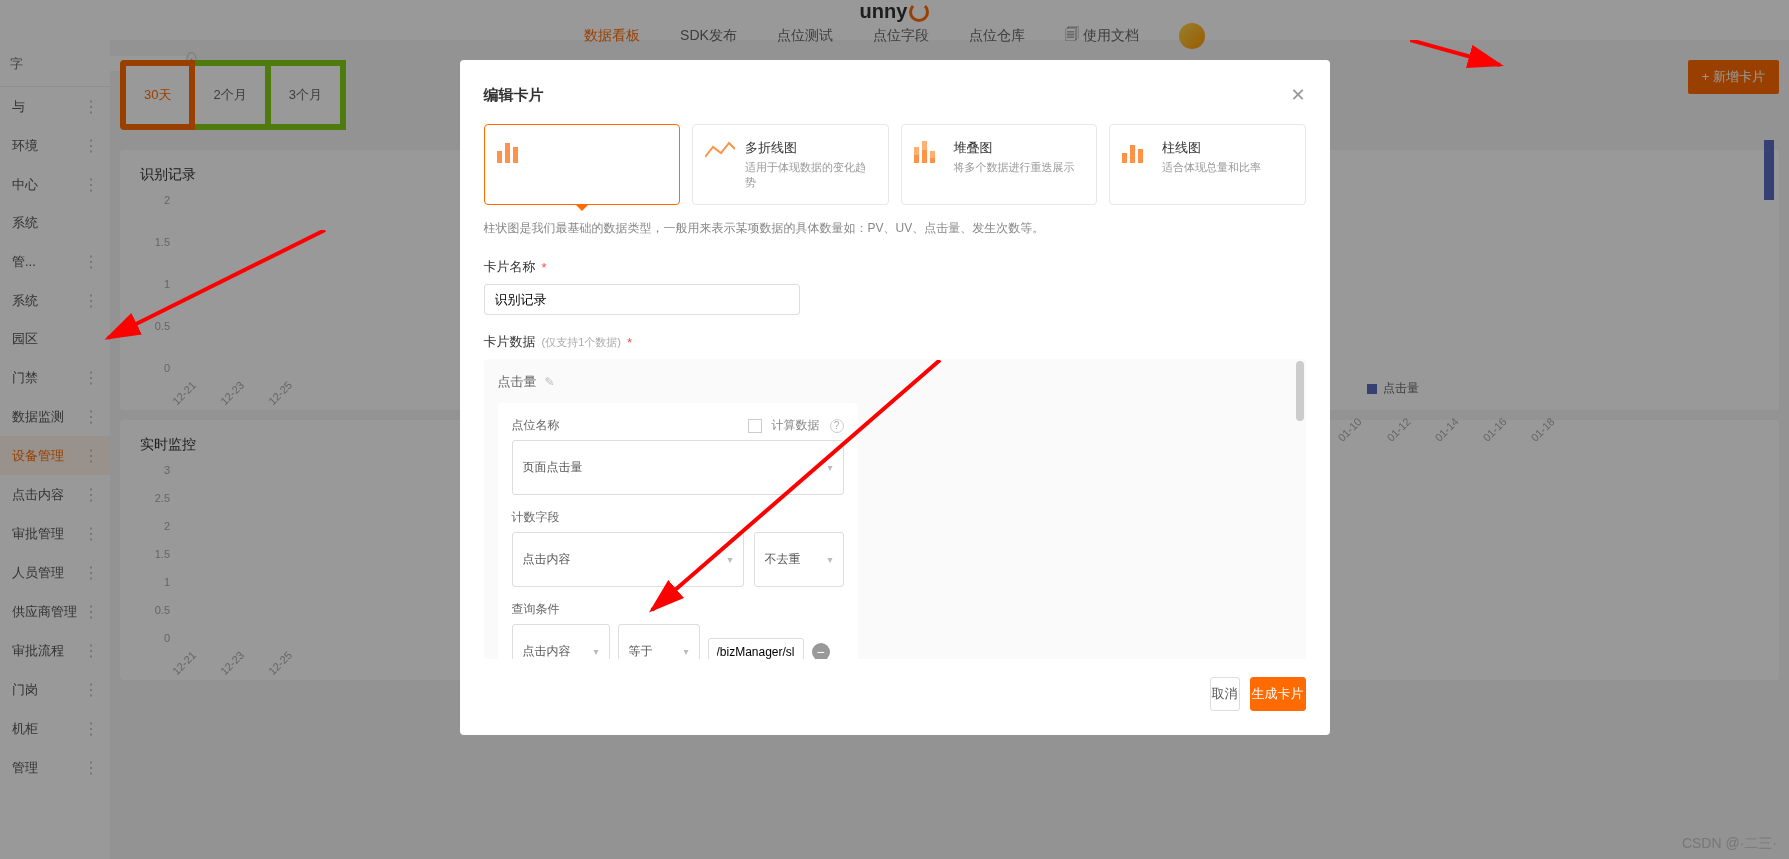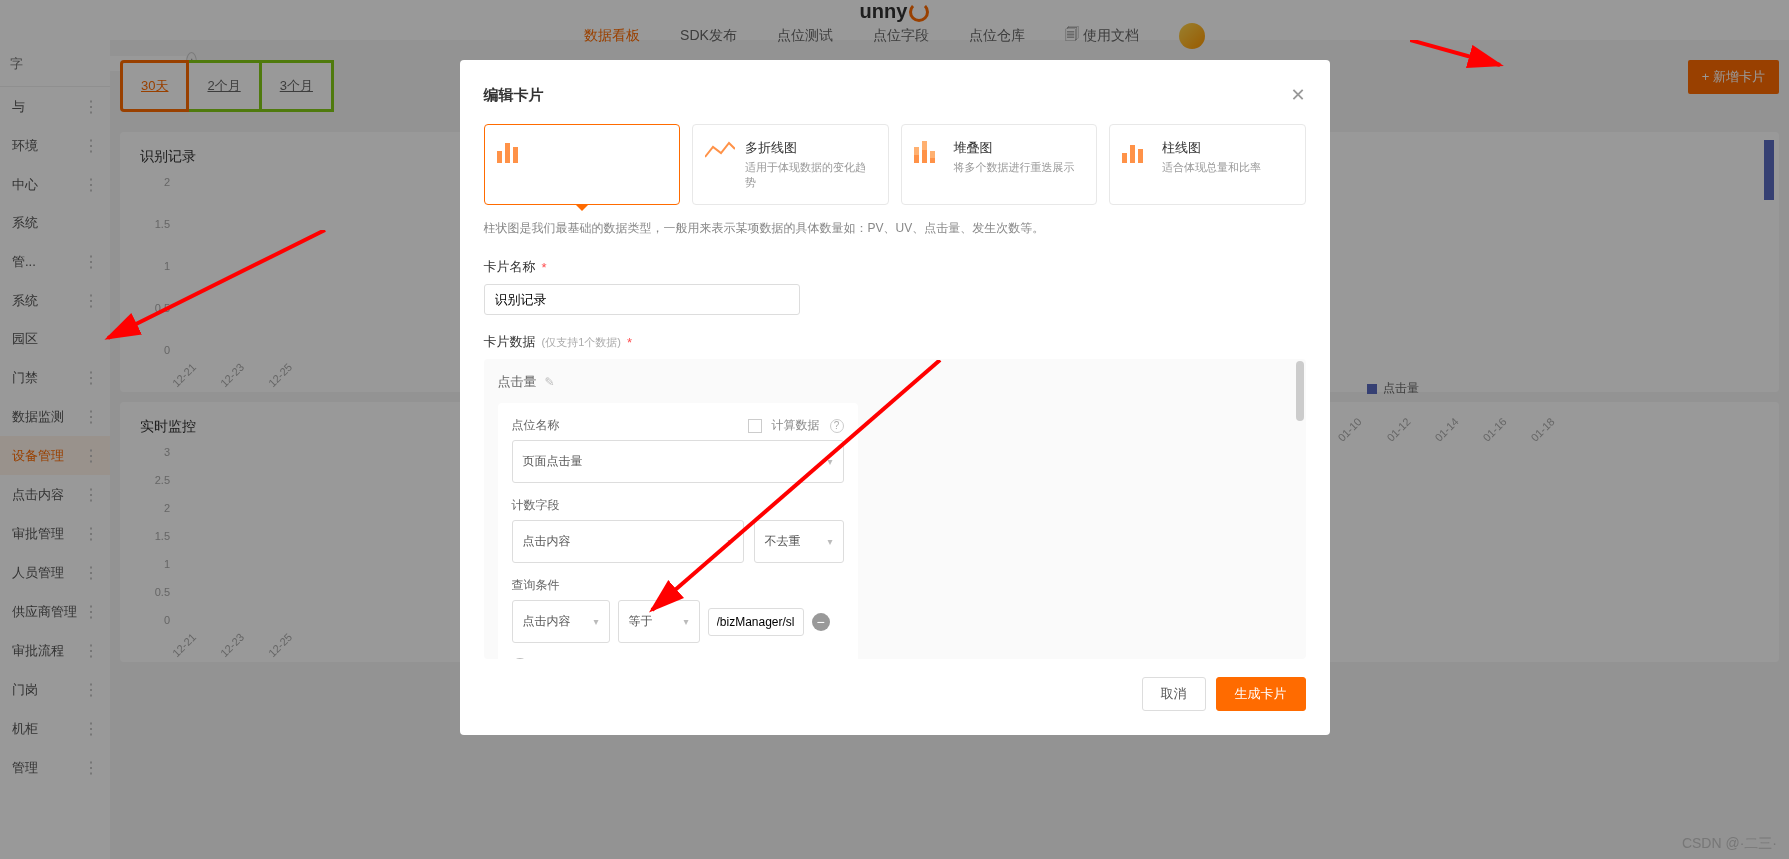--- a/index.html
+++ b/index.html
@@ -17,21 +17,21 @@
 .sidebar { position: absolute; top: 40px; left: 0; width: 110px; bottom: 0; background: #fff; }
 .search-row { display: flex; align-items: center; padding: 12px 10px; border-bottom: 1px solid #eee; }
 .search-input { flex: 1; border: none; font-size: 13px; color: #999; outline: none; }
 .add-circle { width: 22px; height: 22px; border: 1px solid #ccc; border-radius: 50%; display: flex; align-items: center; justify-content: center; color: #999; font-size: 16px; cursor: pointer; }
 .side-item { display: flex; align-items: center; justify-content: space-between; padding: 10px 12px; font-size: 13px; color: #555; cursor: pointer; }
 .side-item.active { background: #fff3e9; color: #ff6b00; }
 .dots { color: #bbb; font-size: 16px; letter-spacing: -1px; }
 
 .main { position: absolute; top: 50px; left: 120px; right: 10px; bottom: 0; }
 .timebar { display: flex; align-items: center; gap: 0; padding: 10px 0; }
-.time-btn { padding: 14px 18px; border: 3px solid #84cc16; background: #fff; font-size: 13px; color: #666; cursor: pointer; text-decoration: underline; }
+.time-btn { padding: 20px 18px; border: 6px solid #84cc16; background: #fff; font-size: 13px; color: #666; cursor: pointer; }
 .time-btn.active { border-color: #ff6b00; color: #ff6b00; }
 .time-btn:first-child { border-radius: 4px 0 0 4px; }
 .time-btn + .time-btn { border-left: none; }
 .add-card-btn { position: absolute; right: 0; top: 10px; padding: 8px 14px; background: #ff6b00; color: #fff; border: none; font-size: 13px; cursor: pointer; border-radius: 2px; }
 
 .card { background: #fff; border-radius: 4px; margin: 10px 0; padding: 16px 20px; }
 .card-title { font-size: 14px; color: #333; margin-bottom: 10px; }
 .chart-area { height: 200px; position: relative; padding-left: 30px; }
 .chart-dates { position: absolute; bottom: -5px; left: 30px; right: 10px; display: flex; gap: 20px; font-size: 11px; color: #aaa; }
 .chart-dates span { transform: rotate(-45deg); }
@@ -60,35 +60,35 @@
 .hint { font-size: 11px; color: #aaa; }
 .text-input { width: 316px; padding: 7px 10px; border: 1px solid #ddd; border-radius: 3px; font-size: 13px; margin-bottom: 18px; }
 .data-panel { background: #fafafa; border-radius: 4px; padding: 14px; position: relative; max-height: 300px; overflow-y: auto; }
 .data-head { font-size: 13px; color: #666; margin-bottom: 12px; display: flex; align-items: center; gap: 8px; }
 .pencil { color: #bbb; font-size: 12px; }
 .inner-card { background: #fff; border-radius: 4px; padding: 14px; width: 360px; }
 .field-row { margin-bottom: 14px; }
 .field-label { font-size: 12px; color: #666; margin-bottom: 6px; display: flex; justify-content: space-between; align-items: center; }
 .chk-label { display: flex; align-items: center; gap: 10px; font-size: 12px; color: #888; padding-left: 36px; }
 .chk { width: 14px; height: 14px; border: 1px solid #ccc; }
-.sel { width: 100%; padding: 12px 10px; border: 1px solid #ddd; border-radius: 3px; font-size: 12px; color: #555; background: #fff; display: flex; justify-content: space-between; align-items: center; cursor: pointer; }
+.sel { width: 100%; padding: 18px 10px; border: 1px solid #ddd; border-radius: 3px; font-size: 12px; color: #555; background: #fff; display: flex; justify-content: space-between; align-items: center; cursor: pointer; }
 .sel-row { display: flex; gap: 10px; }
 .sel-row .sel { flex: 1; }
 .sel.sm { width: 90px; flex: none; }
 .caret { color: #bbb; font-size: 10px; }
 .cond-row { display: flex; gap: 8px; align-items: center; }
 .cond-row .sel { width: 98px; }
 .cond-input { width: 96px; padding: 6px 8px; border: 1px solid #ddd; border-radius: 3px; font-size: 12px; }
 .minus-circle { width: 18px; height: 18px; border-radius: 50%; background: #999; color: #fff; display: flex; align-items: center; justify-content: center; font-size: 14px; cursor: pointer; }
 .add-cond { display: flex; align-items: center; gap: 6px; margin-top: 12px; font-size: 12px; color: #888; cursor: pointer; }
 .plus-circle { width: 16px; height: 16px; border-radius: 50%; background: #bbb; color: #fff; display: flex; align-items: center; justify-content: center; font-size: 12px; }
 .scrollbar { position: absolute; right: 2px; top: 2px; bottom: 2px; width: 8px; }
 .scroll-thumb { position: absolute; top: 0; width: 8px; height: 60px; background: #ccc; border-radius: 4px; }
 .modal-foot { display: flex; justify-content: flex-end; gap: 10px; margin-top: 18px; }
-.btn { padding: 7px 18px; border-radius: 3px; font-size: 13px; cursor: pointer; border: 1px solid #ddd; background: #fff; color: #555; }
+.btn { padding: 7px 1px; border-radius: 3px; font-size: 13px; cursor: pointer; border: 1px solid #ddd; background: #fff; color: #555; }
 .btn.primary { background: #ff6b00; border-color: #ff6b00; color: #fff; }
 
 .arrow { position: absolute; z-index: 200; pointer-events: none; }
 .q-icon { width:14px; height:14px; border:1px solid #ccc; border-radius:50%; font-size:10px; color:#aaa; display:inline-flex; align-items:center; justify-content:center; }
 .watermark { position: absolute; bottom: 6px; right: 12px; font-size: 14px; color: #777; z-index: 300; }
 </style>
 </head>
 <body>
 
 <div class="topbar">

